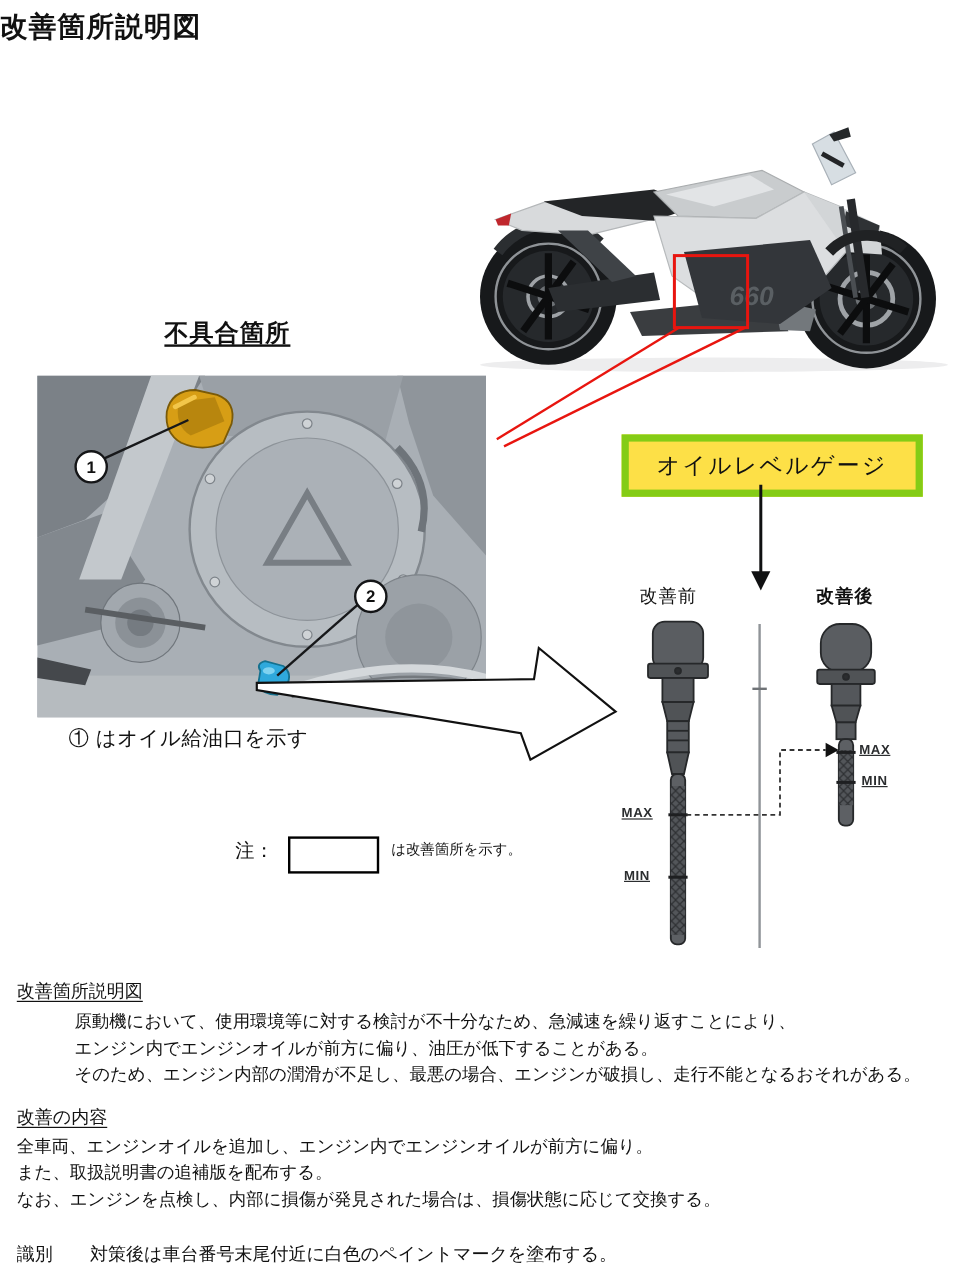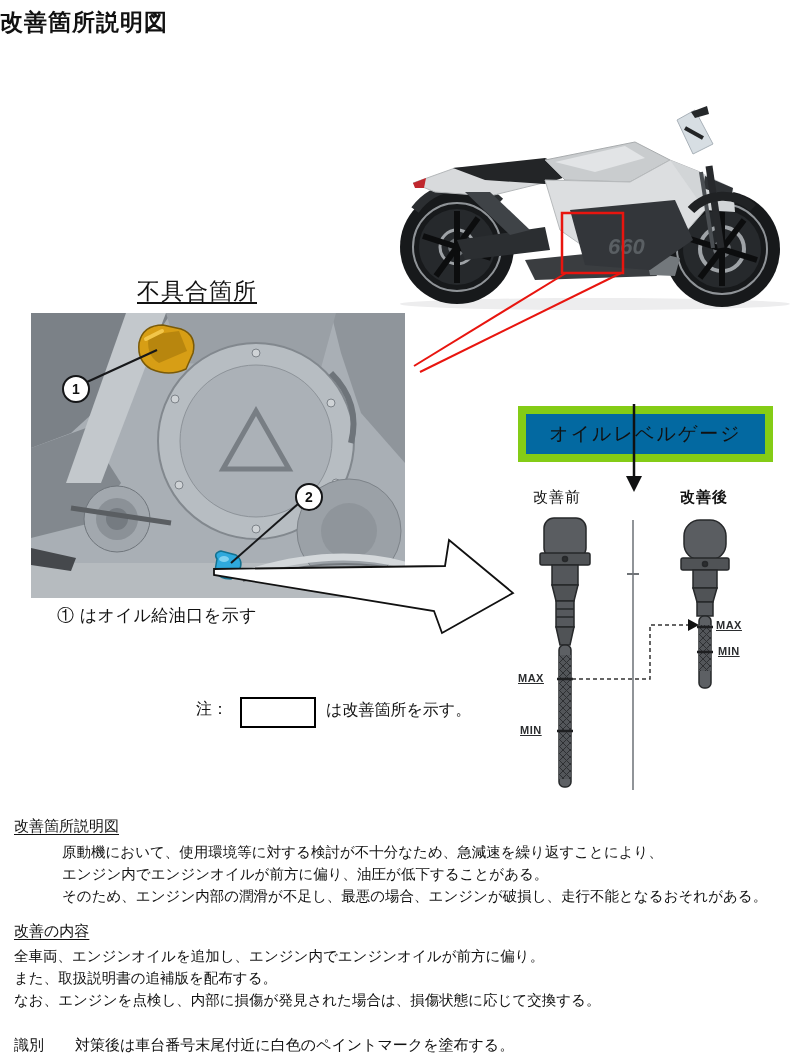--- a/index.html
+++ b/index.html
@@ -1,29 +1,29 @@
 <!DOCTYPE html>
 <html><head>
 <meta charset="utf-8">
 <style>
   html,body{margin:0;padding:0;background:#fff;}
   .page{position:relative;width:800px;height:1062px;background:#fff;overflow:hidden;
         font-family:"Liberation Sans",sans-serif;color:#111;}
   .abs{position:absolute;}
   .title{left:0;top:7px;width:744px;text-align:left;font-size:23px;font-weight:bold;letter-spacing:1px;}
-  .defect-label{left:137px;top:276px;font-size:23px;font-weight:normal;text-decoration:underline;text-underline-offset:3px;letter-spacing:1px;}
+  .defect-label{left:137px;top:264px;font-size:20px;font-weight:bold;text-decoration:underline;text-underline-offset:3px;letter-spacing:1px;}
   .caption1{left:57px;top:604px;font-size:17px;letter-spacing:0.5px;text-align:center;}
-  .gauge-box{left:518px;top:362px;width:239px;height:40px;border:8px solid #84cc16;
-             display:flex;align-items:center;justify-content:center;font-size:19px;letter-spacing:2px;background:#0369a1;margin-top:44px;}
+  .gauge-box{left:518px;top:362px;width:239px;height:40px;border:6px solid #84cc16;
+             display:flex;align-items:center;justify-content:center;font-size:19px;letter-spacing:2px;background:#fde047;}
   .before-label{left:533px;top:488px;font-size:15px;font-weight:normal;letter-spacing:1px;}
   .after-label{left:680px;top:488px;font-size:15px;font-weight:bold;letter-spacing:1px;}
   .minmax{font-size:11px;font-weight:bold;color:#2b2d2f;letter-spacing:0.5px;text-decoration:underline;}
   .note-prefix{left:196px;top:699px;font-size:16px;}
   .note-box{left:240px;top:697px;width:72px;height:27px;border:2px solid #000;background:#fff;}
-  .note-suffix{left:326px;top:700px;font-size:16px;font-family:Liberation Serif, serif;}
+  .note-suffix{left:326px;top:700px;font-size:12px;font-family:Liberation Serif, serif;}
   .heading{font-size:15px;text-decoration:underline;text-underline-offset:3px;}
   .bodylines{font-size:14.5px;line-height:22px;white-space:nowrap;}
   .ident-label{left:14px;top:1036px;font-size:15px;}
   .ident-text{left:75px;top:1036px;font-size:15px;}
 </style>
 </head>
 <body>
 
 <div class="page">
 

